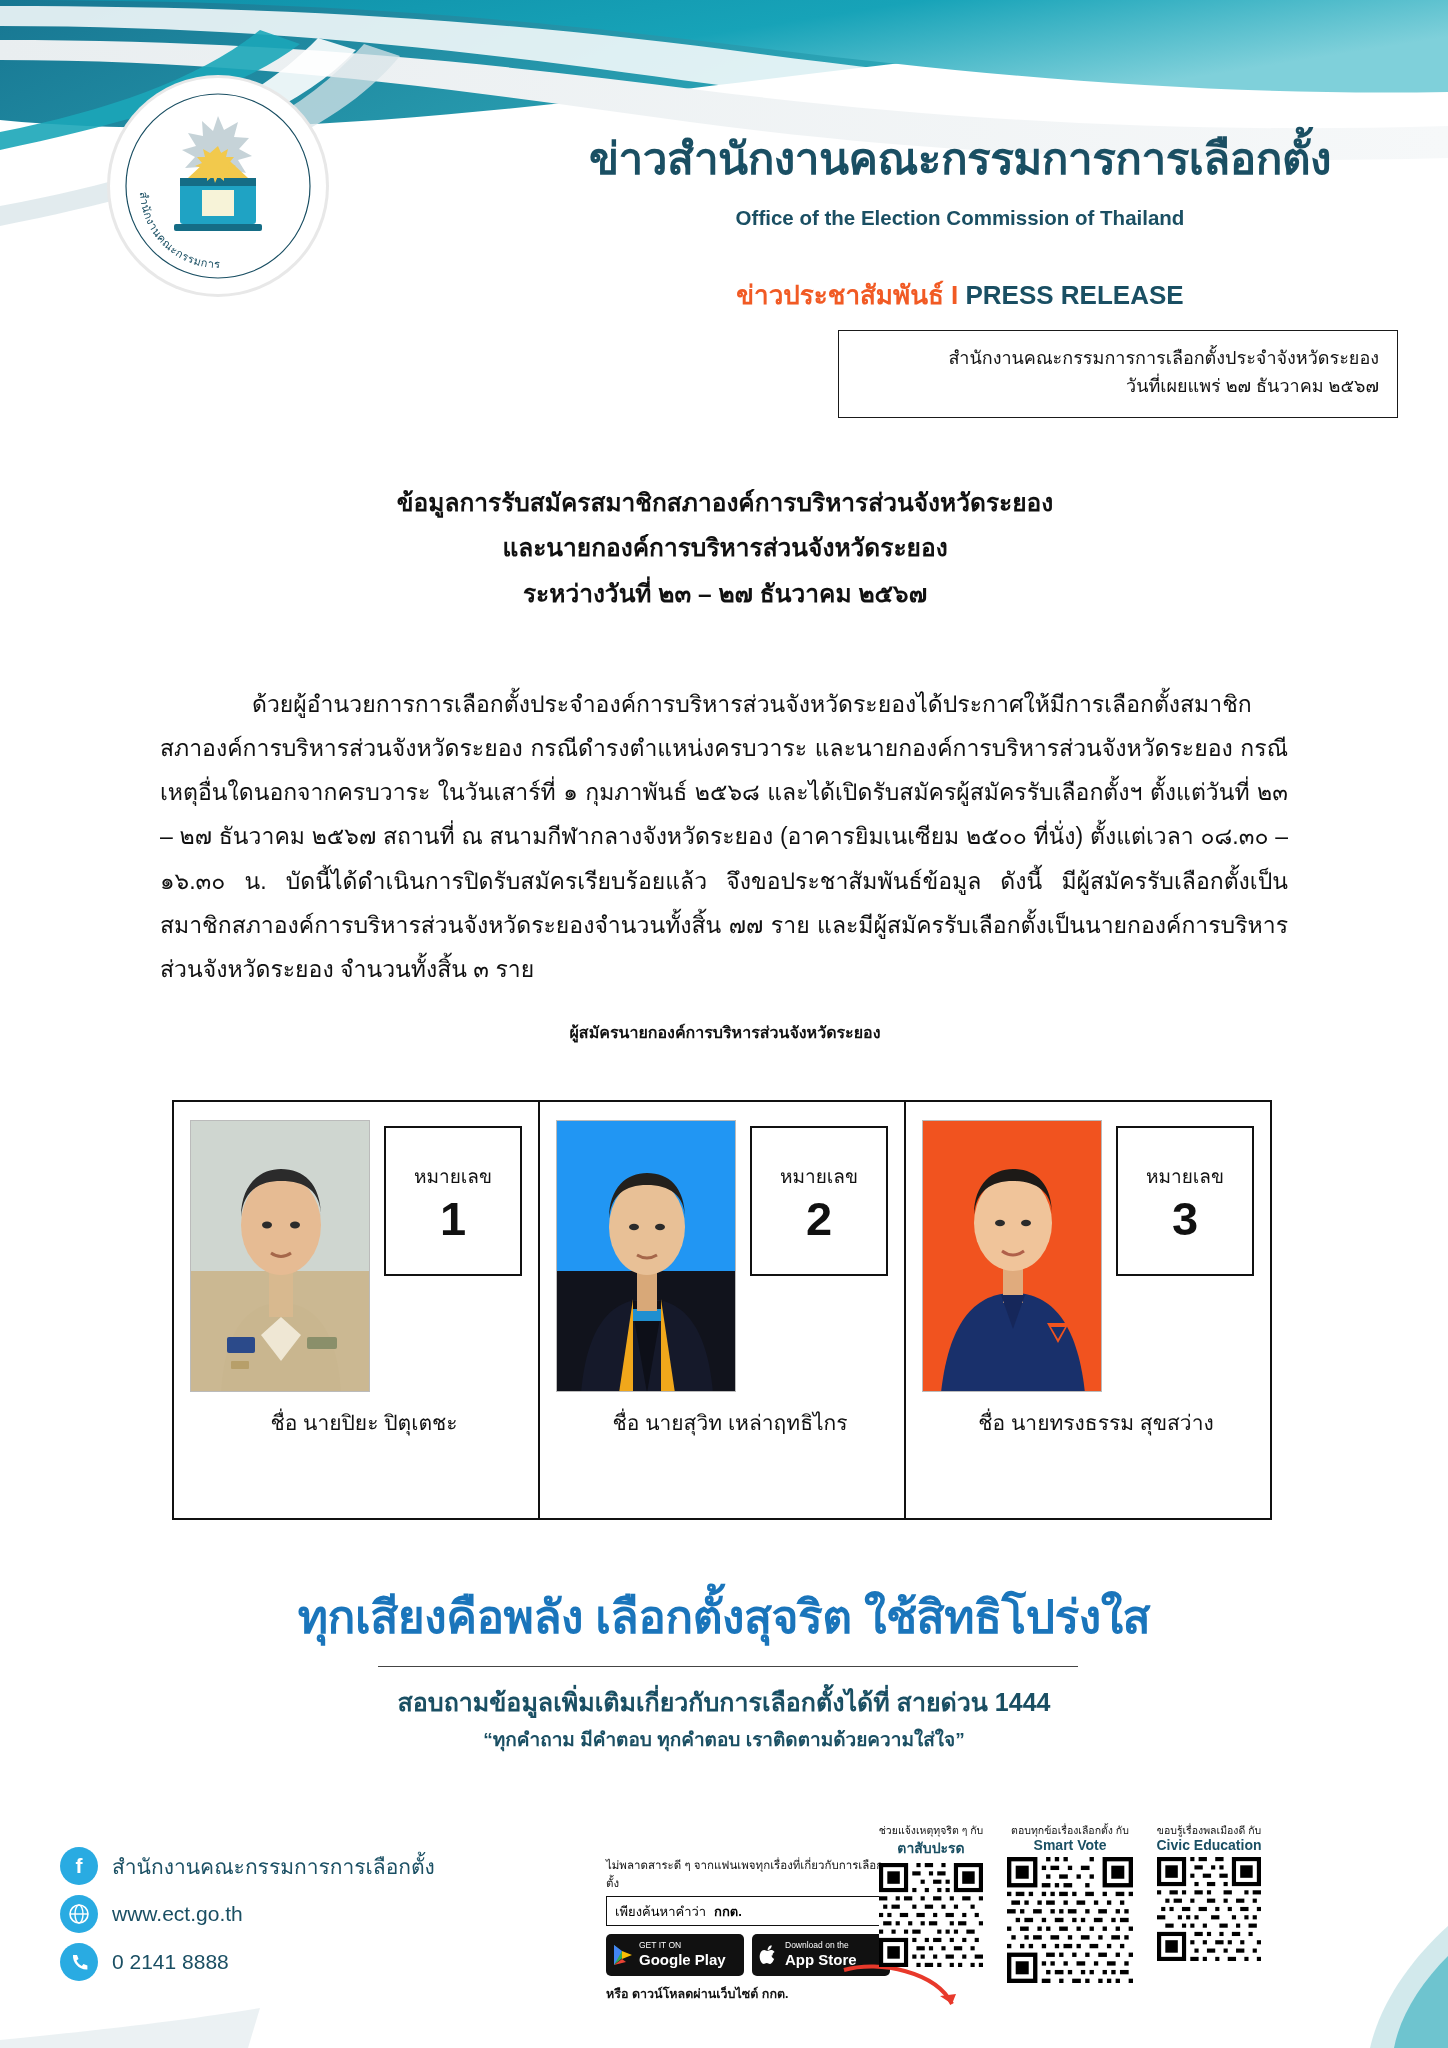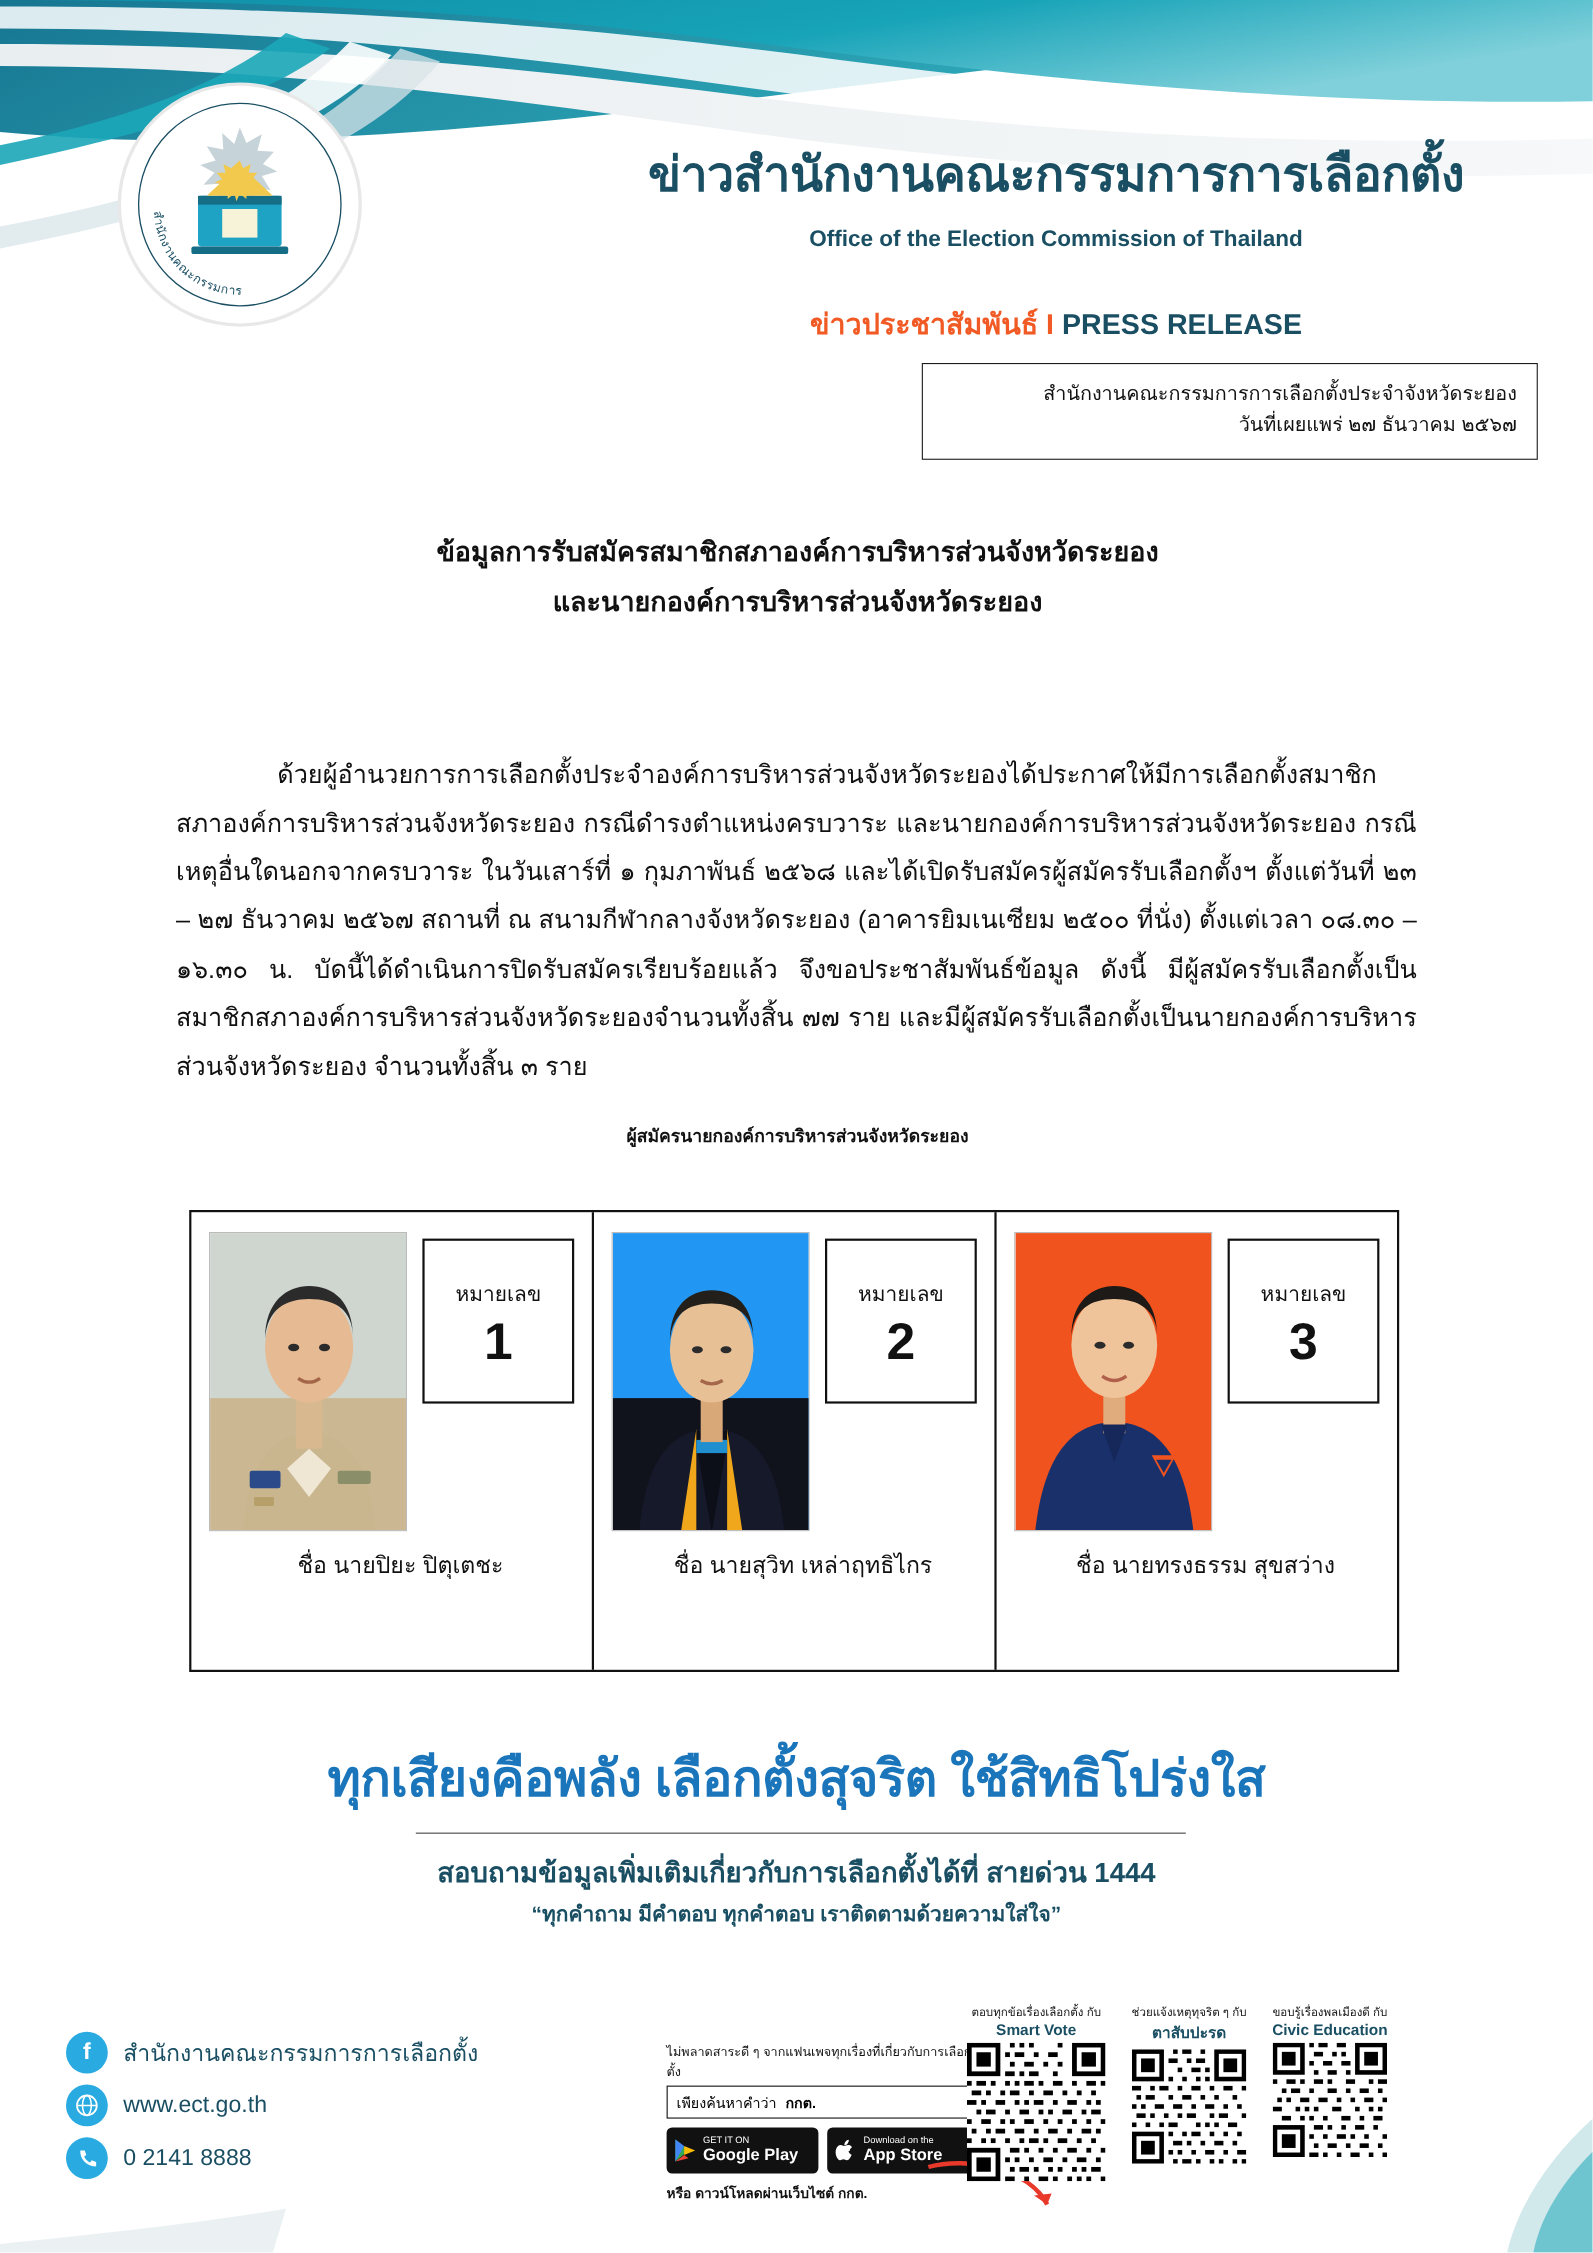--- a/index.html
+++ b/index.html
@@ -319,20 +319,21 @@
 </div>
 
 <div class="issuer-box">
   <div>สำนักงานคณะกรรมการการเลือกตั้งประจำจังหวัดระยอง</div>
   <div>วันที่เผยแพร่ ๒๗ ธันวาคม ๒๕๖๗</div>
 </div>
 
 <div class="doc-title">
   <div>ข้อมูลการรับสมัครสมาชิกสภาองค์การบริหารส่วนจังหวัดระยอง</div>
   <div>และนายกองค์การบริหารส่วนจังหวัดระยอง</div>
+  <div>ระหว่างวันที่ ๒๓ – ๒๗ ธันวาคม ๒๕๖๗</div>
 </div>
 
 <div class="body-par">ด้วยผู้อำนวยการการเลือกตั้งประจำองค์การบริหารส่วนจังหวัดระยองได้ประกาศให้มีการเลือกตั้งสมาชิกสภาองค์การบริหารส่วนจังหวัดระยอง กรณีดำรงตำแหน่งครบวาระ และนายกองค์การบริหารส่วนจังหวัดระยอง กรณีเหตุอื่นใดนอกจากครบวาระ ในวันเสาร์ที่ ๑ กุมภาพันธ์ ๒๕๖๘ และได้เปิดรับสมัครผู้สมัครรับเลือกตั้งฯ ตั้งแต่วันที่ ๒๓ – ๒๗ ธันวาคม ๒๕๖๗ สถานที่ ณ สนามกีฬากลางจังหวัดระยอง (อาคารยิมเนเซียม ๒๕๐๐ ที่นั่ง) ตั้งแต่เวลา ๐๘.๓๐ – ๑๖.๓๐ น. บัดนี้ได้ดำเนินการปิดรับสมัครเรียบร้อยแล้ว จึงขอประชาสัมพันธ์ข้อมูล ดังนี้ มีผู้สมัครรับเลือกตั้งเป็นสมาชิกสภาองค์การบริหารส่วนจังหวัดระยองจำนวนทั้งสิ้น ๗๗ ราย และมีผู้สมัครรับเลือกตั้งเป็นนายกองค์การบริหารส่วนจังหวัดระยอง จำนวนทั้งสิ้น ๓ ราย</div>
 
 <div class="section-head">ผู้สมัครนายกองค์การบริหารส่วนจังหวัดระยอง</div>
 
 <div class="cand-table">
 
   <div class="cand-cell">
     <div class="cand-top">
@@ -478,20 +479,115 @@
   </div>
   <div class="dl-note">หรือ ดาวน์โหลดผ่านเว็บไซต์ กกต.</div>
 </div>
 
 <svg class="arrow-curve" width="130" height="70" viewBox="0 0 130 70">
   <path d="M4 14 C40 4 96 16 112 48" stroke="#e8392b" stroke-width="4" fill="none"></path>
   <path d="M112 48 l-12 -8 l16 -2 z" fill="#e8392b"></path>
 </svg>
 
 <div class="qr-group">
+
+  <div class="qr-item">
+    <div class="qr-cap-top">ช่วยแจ้งเหตุทุจริต ๆ กับ</div>
+    <div class="qr-cap-name">ตาสับปะรด</div>
+    <svg class="qr-code" viewBox="0 0 25 25">
+      <rect width="25" height="25" fill="#fff"></rect>
+      <g fill="#000">
+        <rect x="0" y="0" width="7" height="7"></rect>
+          <rect x="1" y="1" width="5" height="5" fill="#fff"></rect>
+          <rect x="2" y="2" width="3" height="3"></rect>
+        <rect x="18" y="0" width="7" height="7"></rect>
+          <rect x="19" y="1" width="5" height="5" fill="#fff"></rect>
+          <rect x="20" y="2" width="3" height="3"></rect>
+        <rect x="0" y="18" width="7" height="7"></rect>
+          <rect x="1" y="19" width="5" height="5" fill="#fff"></rect>
+          <rect x="2" y="20" width="3" height="3"></rect>
+        <rect x="9" y="0" width="1" height="1"></rect>
+          <rect x="11" y="0" width="2" height="1"></rect>
+          <rect x="15" y="0" width="1" height="1"></rect>
+        <rect x="8" y="2" width="2" height="1"></rect>
+          <rect x="12" y="2" width="1" height="1"></rect>
+          <rect x="14" y="2" width="2" height="1"></rect>
+        <rect x="10" y="4" width="1" height="1"></rect>
+          <rect x="13" y="4" width="2" height="1"></rect>
+          <rect x="16" y="4" width="1" height="1"></rect>
+        <rect x="8" y="6" width="1" height="1"></rect>
+          <rect x="11" y="6" width="1" height="1"></rect>
+          <rect x="14" y="6" width="1" height="1"></rect>
+          <rect x="16" y="6" width="1" height="1"></rect>
+        <rect x="0" y="8" width="2" height="1"></rect>
+          <rect x="4" y="8" width="1" height="1"></rect>
+          <rect x="6" y="8" width="2" height="1"></rect>
+          <rect x="10" y="8" width="1" height="1"></rect>
+          <rect x="13" y="8" width="2" height="1"></rect>
+          <rect x="17" y="8" width="1" height="1"></rect>
+          <rect x="20" y="8" width="2" height="1"></rect>
+          <rect x="24" y="8" width="1" height="1"></rect>
+        <rect x="1" y="10" width="1" height="1"></rect>
+          <rect x="3" y="10" width="2" height="1"></rect>
+          <rect x="8" y="10" width="1" height="1"></rect>
+          <rect x="11" y="10" width="2" height="1"></rect>
+          <rect x="15" y="10" width="1" height="1"></rect>
+          <rect x="18" y="10" width="1" height="1"></rect>
+          <rect x="22" y="10" width="1" height="1"></rect>
+        <rect x="0" y="12" width="1" height="1"></rect>
+          <rect x="2" y="12" width="1" height="1"></rect>
+          <rect x="5" y="12" width="2" height="1"></rect>
+          <rect x="9" y="12" width="2" height="1"></rect>
+          <rect x="13" y="12" width="1" height="1"></rect>
+          <rect x="16" y="12" width="2" height="1"></rect>
+          <rect x="20" y="12" width="1" height="1"></rect>
+          <rect x="23" y="12" width="1" height="1"></rect>
+        <rect x="1" y="14" width="2" height="1"></rect>
+          <rect x="4" y="14" width="1" height="1"></rect>
+          <rect x="7" y="14" width="1" height="1"></rect>
+          <rect x="10" y="14" width="1" height="1"></rect>
+          <rect x="12" y="14" width="2" height="1"></rect>
+          <rect x="17" y="14" width="1" height="1"></rect>
+          <rect x="19" y="14" width="2" height="1"></rect>
+          <rect x="24" y="14" width="1" height="1"></rect>
+        <rect x="0" y="16" width="1" height="1"></rect>
+          <rect x="3" y="16" width="1" height="1"></rect>
+          <rect x="6" y="16" width="1" height="1"></rect>
+          <rect x="8" y="16" width="2" height="1"></rect>
+          <rect x="14" y="16" width="1" height="1"></rect>
+          <rect x="16" y="16" width="1" height="1"></rect>
+          <rect x="18" y="16" width="1" height="1"></rect>
+          <rect x="21" y="16" width="2" height="1"></rect>
+        <rect x="8" y="18" width="1" height="1"></rect>
+          <rect x="11" y="18" width="1" height="1"></rect>
+          <rect x="13" y="18" width="2" height="1"></rect>
+          <rect x="17" y="18" width="1" height="1"></rect>
+          <rect x="20" y="18" width="1" height="1"></rect>
+          <rect x="23" y="18" width="1" height="1"></rect>
+        <rect x="9" y="20" width="2" height="1"></rect>
+          <rect x="12" y="20" width="1" height="1"></rect>
+          <rect x="15" y="20" width="1" height="1"></rect>
+          <rect x="18" y="20" width="2" height="1"></rect>
+          <rect x="22" y="20" width="1" height="1"></rect>
+        <rect x="8" y="22" width="1" height="1"></rect>
+          <rect x="10" y="22" width="1" height="1"></rect>
+          <rect x="13" y="22" width="1" height="1"></rect>
+          <rect x="16" y="22" width="2" height="1"></rect>
+          <rect x="20" y="22" width="1" height="1"></rect>
+          <rect x="23" y="22" width="2" height="1"></rect>
+        <rect x="9" y="24" width="1" height="1"></rect>
+          <rect x="11" y="24" width="2" height="1"></rect>
+          <rect x="14" y="24" width="1" height="1"></rect>
+          <rect x="17" y="24" width="1" height="1"></rect>
+          <rect x="19" y="24" width="1" height="1"></rect>
+          <rect x="22" y="24" width="1" height="1"></rect>
+          <rect x="24" y="24" width="1" height="1"></rect>
+      </g>
+    </svg>
+  </div>
 
   <div class="qr-item qr-big">
     <div class="qr-cap-top">ตอบทุกข้อเรื่องเลือกตั้ง กับ</div>
     <div class="qr-cap-name">Smart Vote</div>
     <svg class="qr-code" viewBox="0 0 29 29">
       <rect width="29" height="29" fill="#fff"></rect>
       <g fill="#000">
         <rect x="0" y="0" width="7" height="7"></rect>
           <rect x="1" y="1" width="5" height="5" fill="#fff"></rect>
           <rect x="2" y="2" width="3" height="3"></rect>
@@ -613,115 +709,20 @@
           <rect x="18" y="28" width="1" height="1"></rect>
           <rect x="21" y="28" width="1" height="1"></rect>
           <rect x="23" y="28" width="1" height="1"></rect>
           <rect x="25" y="28" width="1" height="1"></rect>
           <rect x="28" y="28" width="1" height="1"></rect>
       </g>
     </svg>
   </div>
 
   <div class="qr-item">
-    <div class="qr-cap-top">ช่วยแจ้งเหตุทุจริต ๆ กับ</div>
-    <div class="qr-cap-name">ตาสับปะรด</div>
-    <svg class="qr-code" viewBox="0 0 25 25">
-      <rect width="25" height="25" fill="#fff"></rect>
-      <g fill="#000">
-        <rect x="0" y="0" width="7" height="7"></rect>
-          <rect x="1" y="1" width="5" height="5" fill="#fff"></rect>
-          <rect x="2" y="2" width="3" height="3"></rect>
-        <rect x="18" y="0" width="7" height="7"></rect>
-          <rect x="19" y="1" width="5" height="5" fill="#fff"></rect>
-          <rect x="20" y="2" width="3" height="3"></rect>
-        <rect x="0" y="18" width="7" height="7"></rect>
-          <rect x="1" y="19" width="5" height="5" fill="#fff"></rect>
-          <rect x="2" y="20" width="3" height="3"></rect>
-        <rect x="9" y="0" width="1" height="1"></rect>
-          <rect x="11" y="0" width="2" height="1"></rect>
-          <rect x="15" y="0" width="1" height="1"></rect>
-        <rect x="8" y="2" width="2" height="1"></rect>
-          <rect x="12" y="2" width="1" height="1"></rect>
-          <rect x="14" y="2" width="2" height="1"></rect>
-        <rect x="10" y="4" width="1" height="1"></rect>
-          <rect x="13" y="4" width="2" height="1"></rect>
-          <rect x="16" y="4" width="1" height="1"></rect>
-        <rect x="8" y="6" width="1" height="1"></rect>
-          <rect x="11" y="6" width="1" height="1"></rect>
-          <rect x="14" y="6" width="1" height="1"></rect>
-          <rect x="16" y="6" width="1" height="1"></rect>
-        <rect x="0" y="8" width="2" height="1"></rect>
-          <rect x="4" y="8" width="1" height="1"></rect>
-          <rect x="6" y="8" width="2" height="1"></rect>
-          <rect x="10" y="8" width="1" height="1"></rect>
-          <rect x="13" y="8" width="2" height="1"></rect>
-          <rect x="17" y="8" width="1" height="1"></rect>
-          <rect x="20" y="8" width="2" height="1"></rect>
-          <rect x="24" y="8" width="1" height="1"></rect>
-        <rect x="1" y="10" width="1" height="1"></rect>
-          <rect x="3" y="10" width="2" height="1"></rect>
-          <rect x="8" y="10" width="1" height="1"></rect>
-          <rect x="11" y="10" width="2" height="1"></rect>
-          <rect x="15" y="10" width="1" height="1"></rect>
-          <rect x="18" y="10" width="1" height="1"></rect>
-          <rect x="22" y="10" width="1" height="1"></rect>
-        <rect x="0" y="12" width="1" height="1"></rect>
-          <rect x="2" y="12" width="1" height="1"></rect>
-          <rect x="5" y="12" width="2" height="1"></rect>
-          <rect x="9" y="12" width="2" height="1"></rect>
-          <rect x="13" y="12" width="1" height="1"></rect>
-          <rect x="16" y="12" width="2" height="1"></rect>
-          <rect x="20" y="12" width="1" height="1"></rect>
-          <rect x="23" y="12" width="1" height="1"></rect>
-        <rect x="1" y="14" width="2" height="1"></rect>
-          <rect x="4" y="14" width="1" height="1"></rect>
-          <rect x="7" y="14" width="1" height="1"></rect>
-          <rect x="10" y="14" width="1" height="1"></rect>
-          <rect x="12" y="14" width="2" height="1"></rect>
-          <rect x="17" y="14" width="1" height="1"></rect>
-          <rect x="19" y="14" width="2" height="1"></rect>
-          <rect x="24" y="14" width="1" height="1"></rect>
-        <rect x="0" y="16" width="1" height="1"></rect>
-          <rect x="3" y="16" width="1" height="1"></rect>
-          <rect x="6" y="16" width="1" height="1"></rect>
-          <rect x="8" y="16" width="2" height="1"></rect>
-          <rect x="14" y="16" width="1" height="1"></rect>
-          <rect x="16" y="16" width="1" height="1"></rect>
-          <rect x="18" y="16" width="1" height="1"></rect>
-          <rect x="21" y="16" width="2" height="1"></rect>
-        <rect x="8" y="18" width="1" height="1"></rect>
-          <rect x="11" y="18" width="1" height="1"></rect>
-          <rect x="13" y="18" width="2" height="1"></rect>
-          <rect x="17" y="18" width="1" height="1"></rect>
-          <rect x="20" y="18" width="1" height="1"></rect>
-          <rect x="23" y="18" width="1" height="1"></rect>
-        <rect x="9" y="20" width="2" height="1"></rect>
-          <rect x="12" y="20" width="1" height="1"></rect>
-          <rect x="15" y="20" width="1" height="1"></rect>
-          <rect x="18" y="20" width="2" height="1"></rect>
-          <rect x="22" y="20" width="1" height="1"></rect>
-        <rect x="8" y="22" width="1" height="1"></rect>
-          <rect x="10" y="22" width="1" height="1"></rect>
-          <rect x="13" y="22" width="1" height="1"></rect>
-          <rect x="16" y="22" width="2" height="1"></rect>
-          <rect x="20" y="22" width="1" height="1"></rect>
-          <rect x="23" y="22" width="2" height="1"></rect>
-        <rect x="9" y="24" width="1" height="1"></rect>
-          <rect x="11" y="24" width="2" height="1"></rect>
-          <rect x="14" y="24" width="1" height="1"></rect>
-          <rect x="17" y="24" width="1" height="1"></rect>
-          <rect x="19" y="24" width="1" height="1"></rect>
-          <rect x="22" y="24" width="1" height="1"></rect>
-          <rect x="24" y="24" width="1" height="1"></rect>
-      </g>
-    </svg>
-  </div>
-
-  <div class="qr-item">
     <div class="qr-cap-top">ขอบรู้เรื่องพลเมืองดี กับ</div>
     <div class="qr-cap-name">Civic Education</div>
     <svg class="qr-code" viewBox="0 0 25 25">
       <rect width="25" height="25" fill="#fff"></rect>
       <g fill="#000">
         <rect x="0" y="0" width="7" height="7"></rect>
           <rect x="1" y="1" width="5" height="5" fill="#fff"></rect>
           <rect x="2" y="2" width="3" height="3"></rect>
         <rect x="18" y="0" width="7" height="7"></rect>
           <rect x="19" y="1" width="5" height="5" fill="#fff"></rect>

